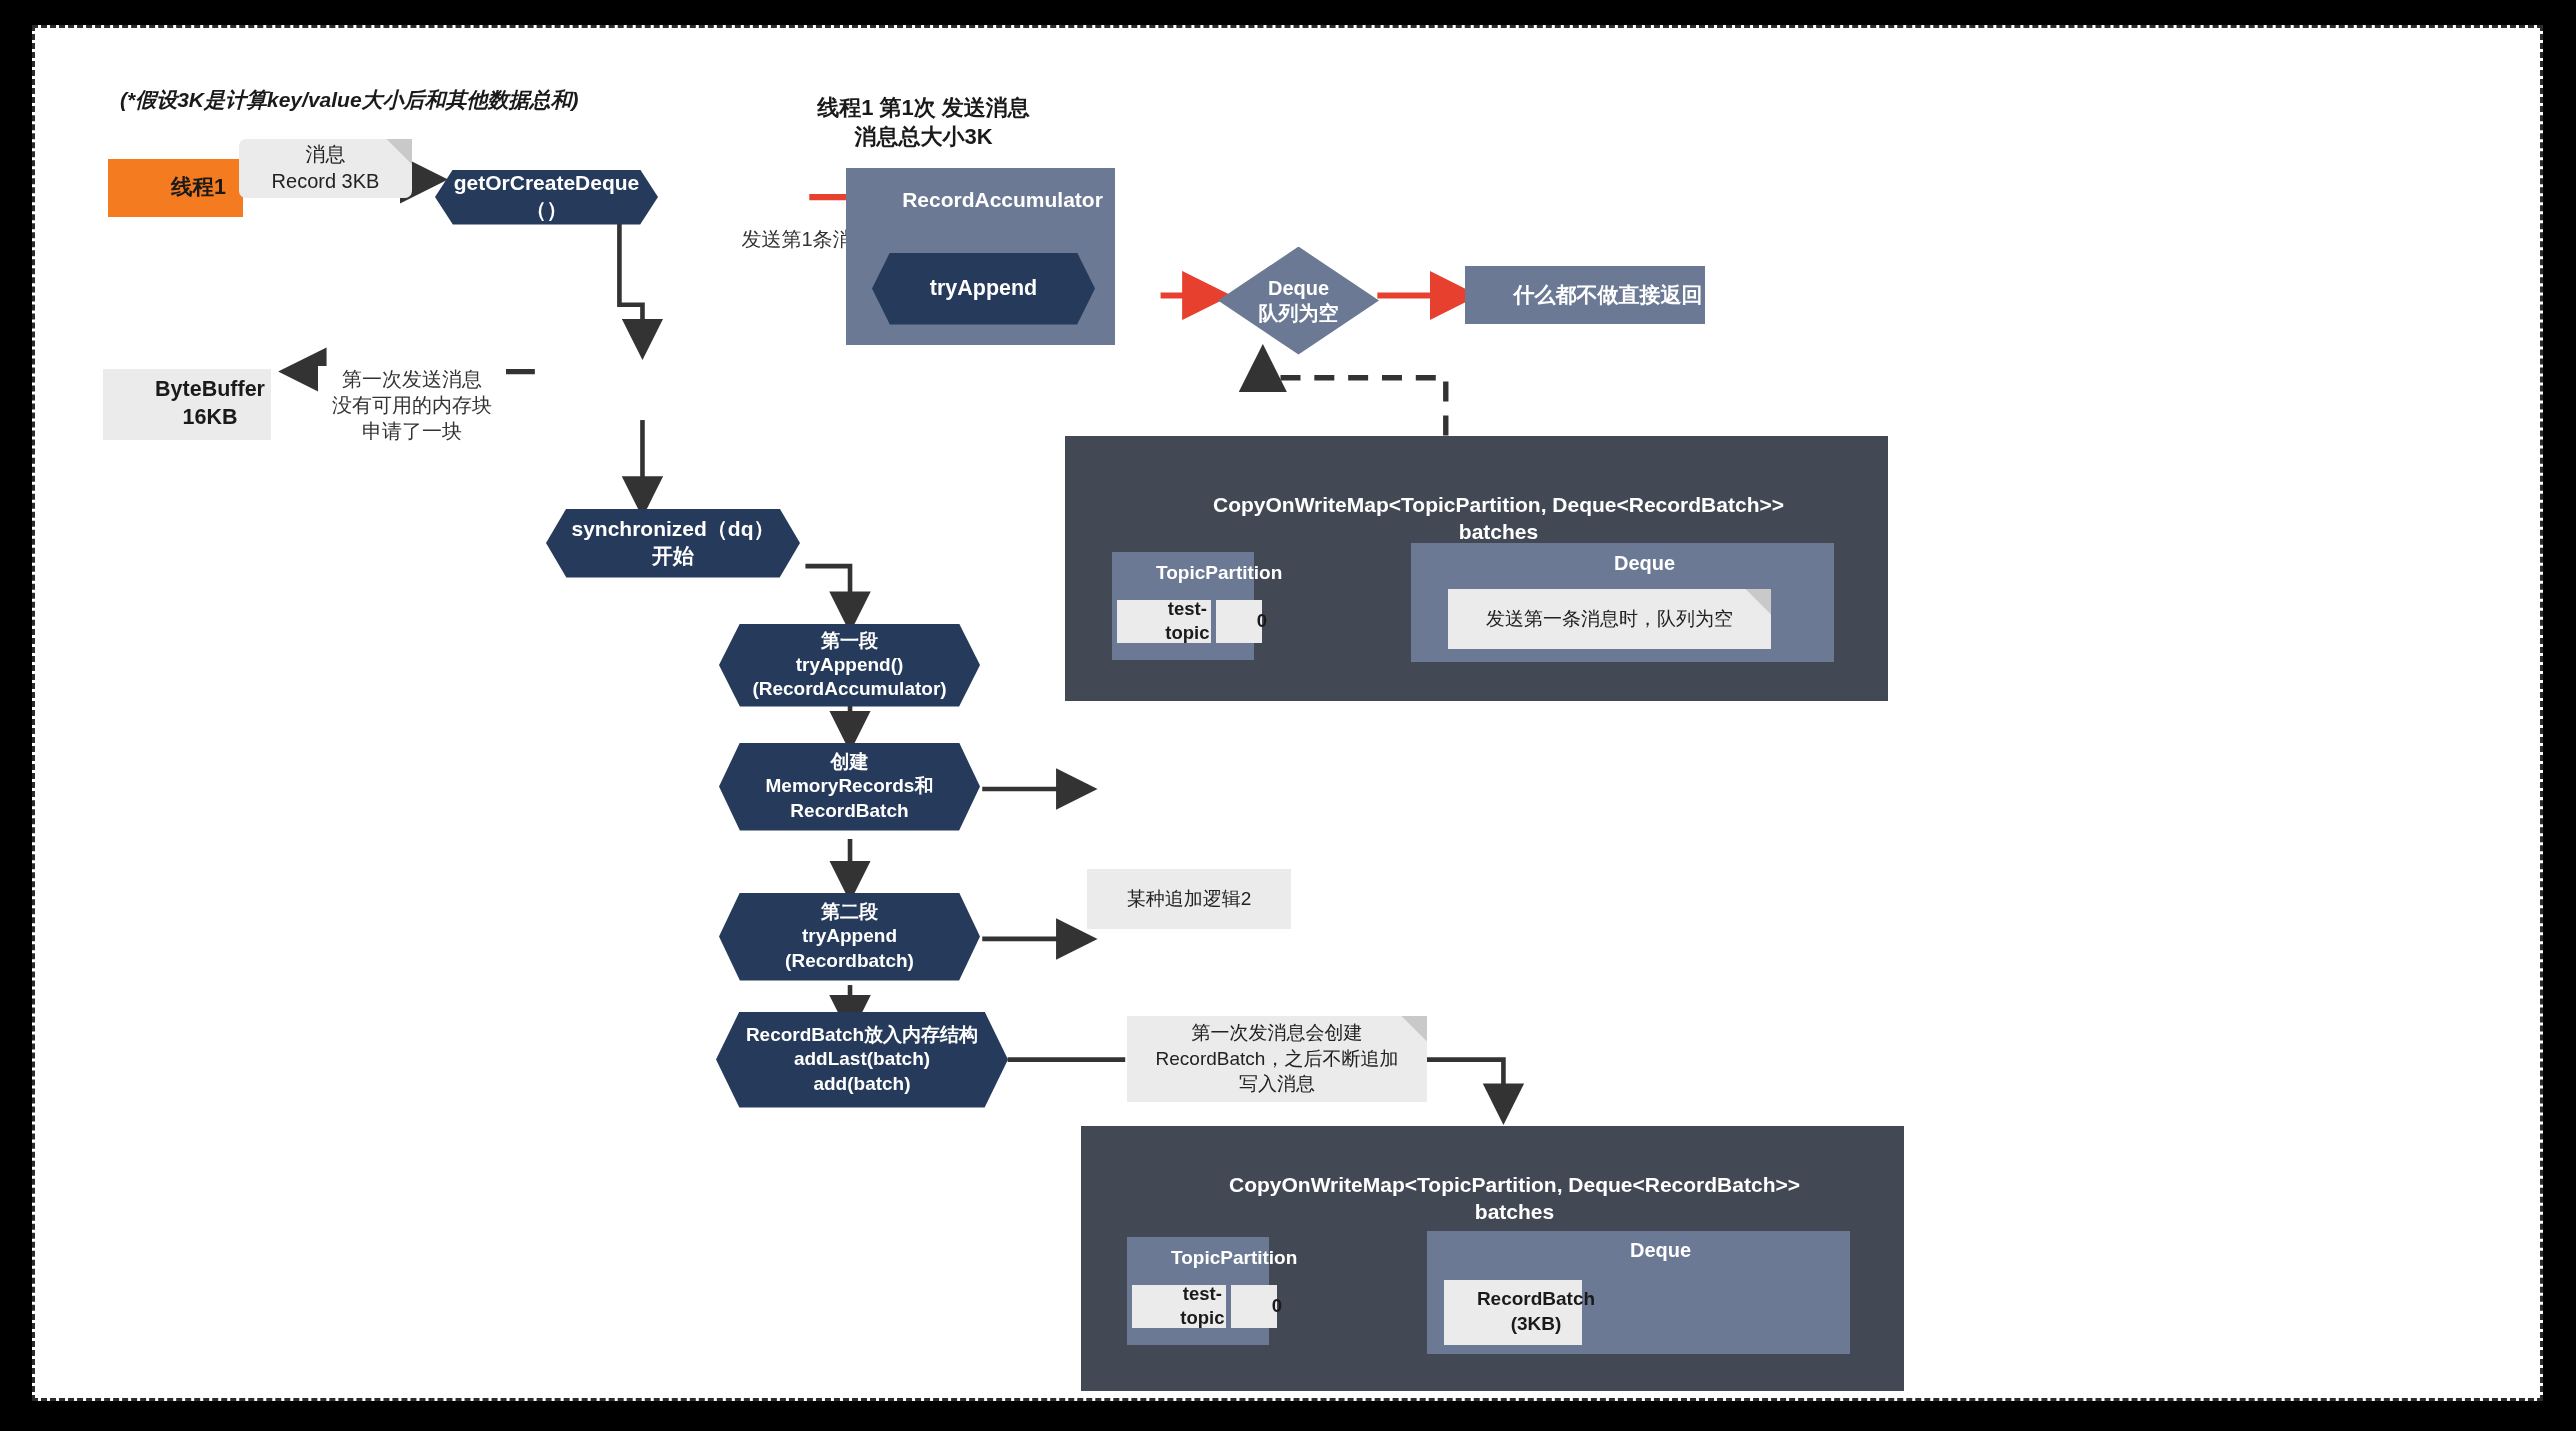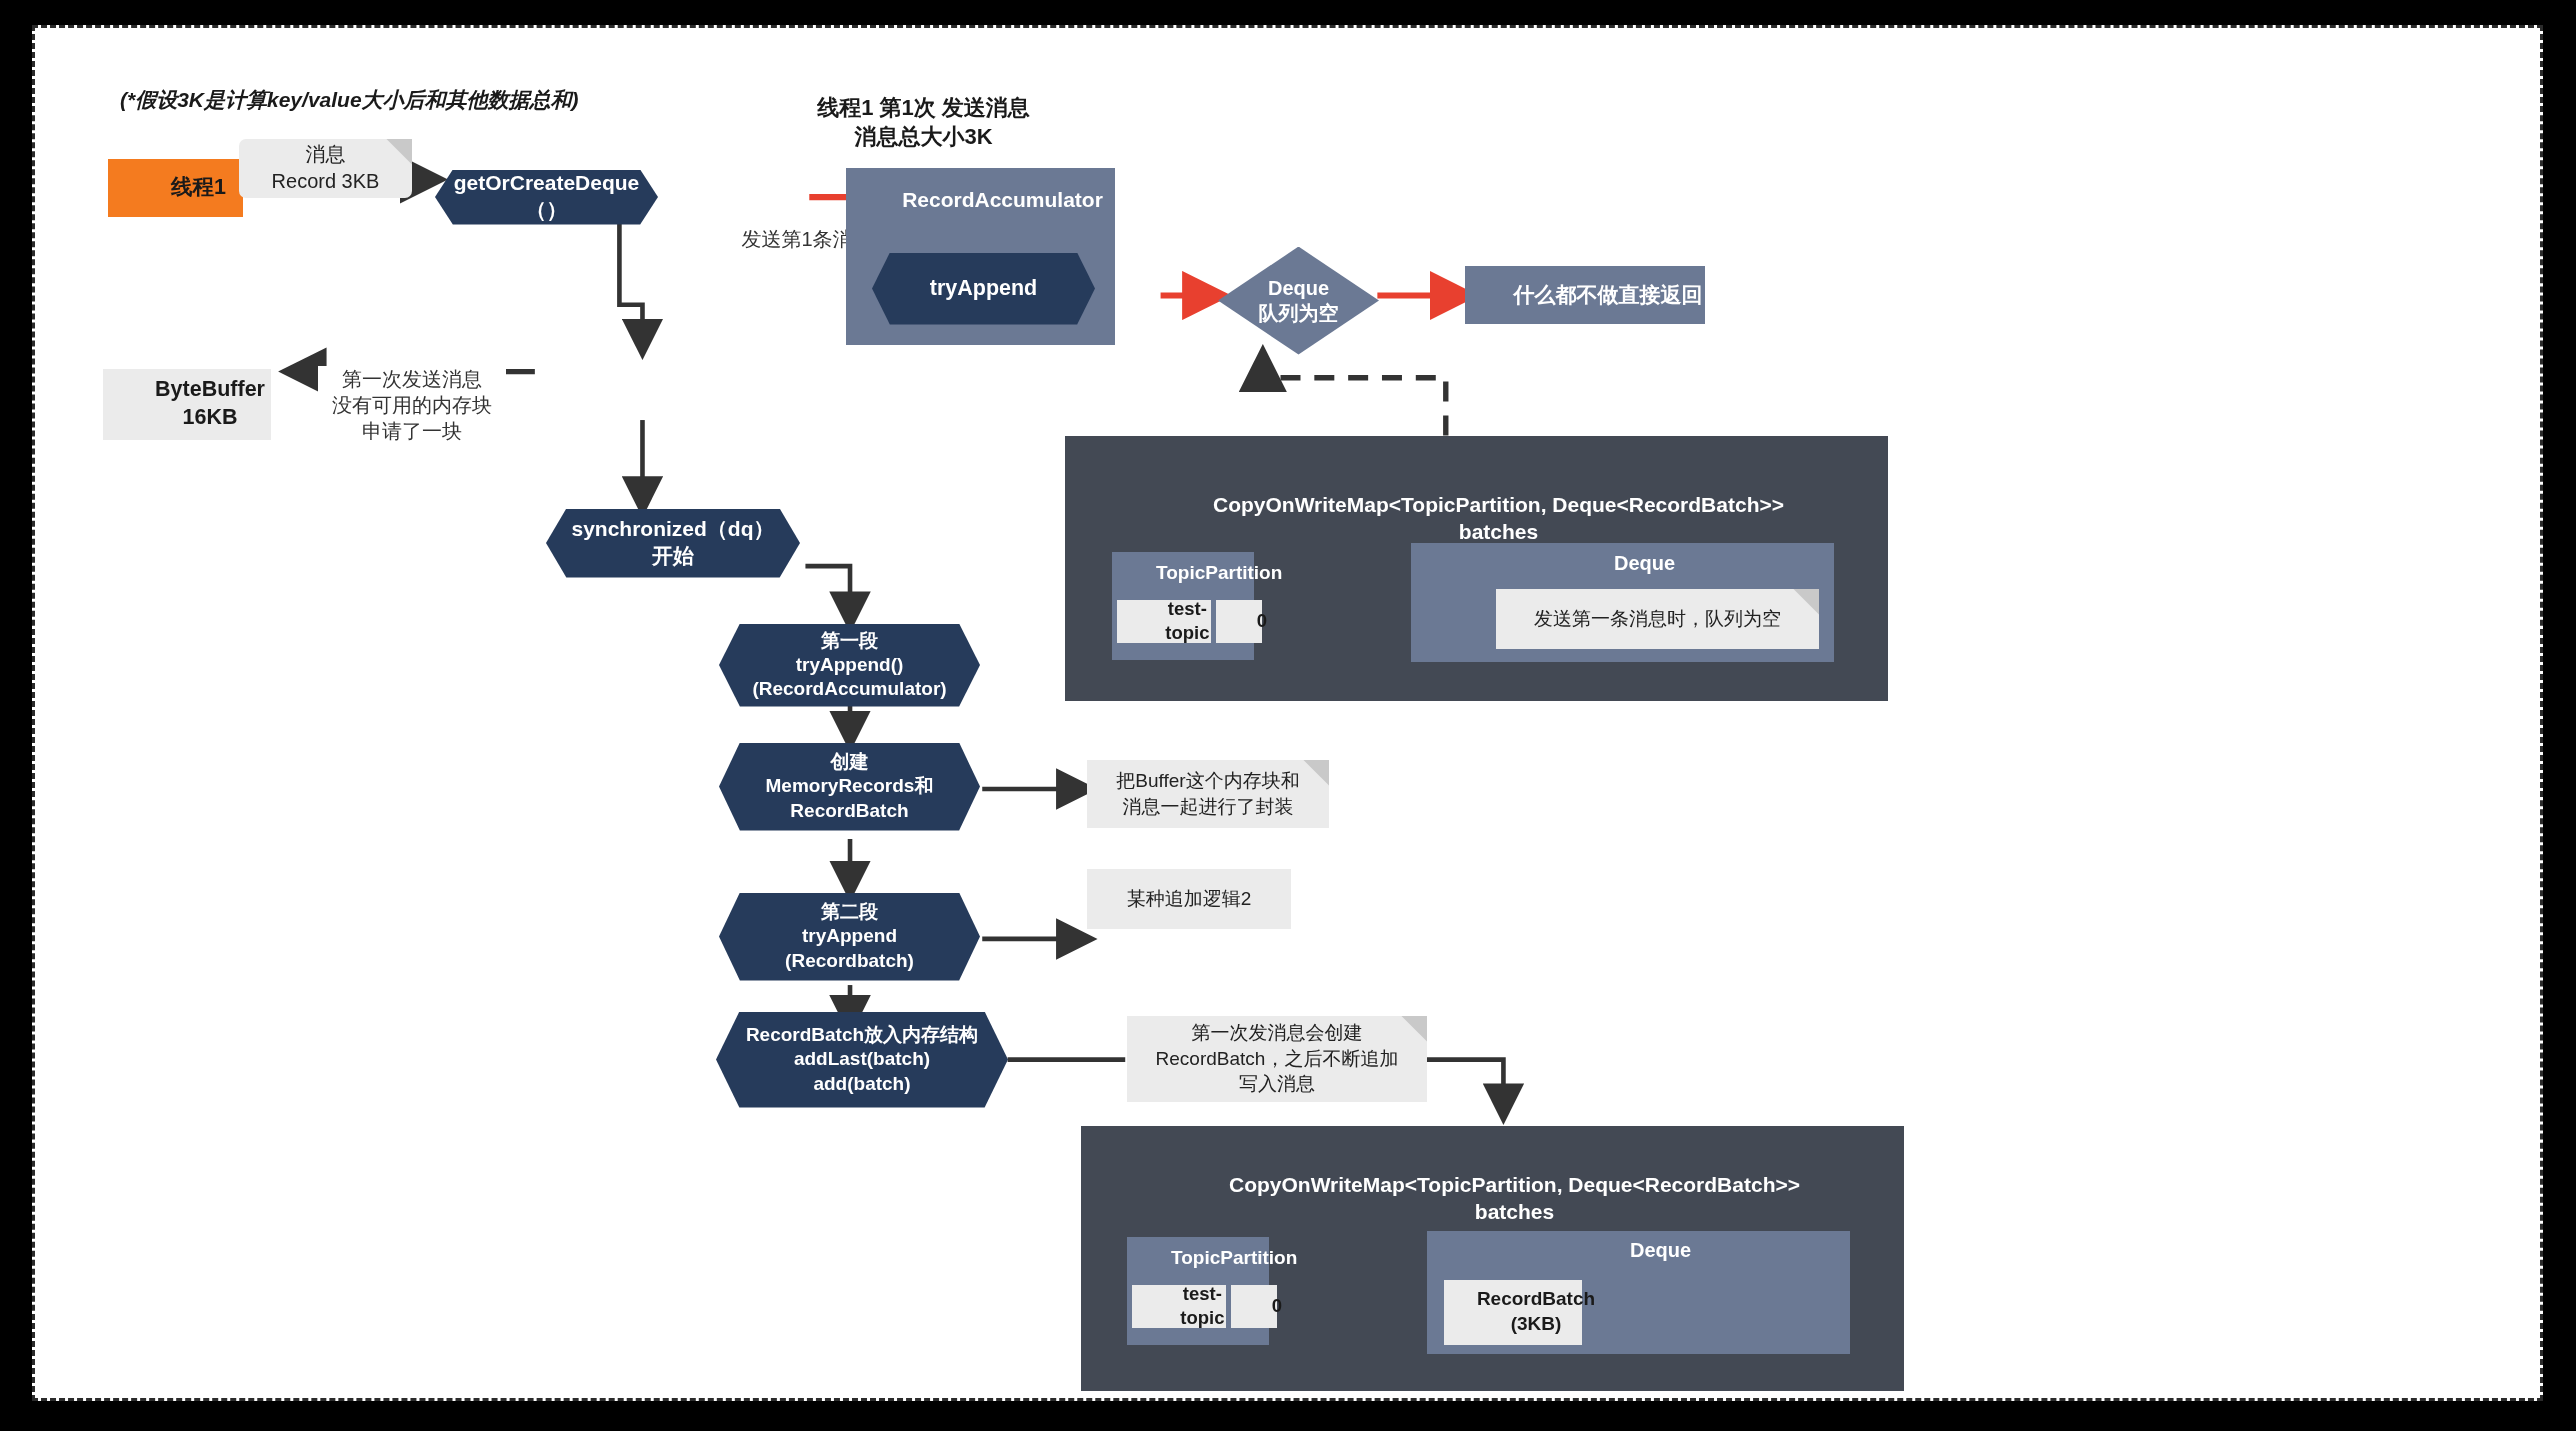--- a/index.html
+++ b/index.html
@@ -181,25 +181,20 @@
 开始</div>
 
   <div class="abs hex" style="left:684px; top:596px; width:261px; height:83px; font-size:19px;">第一段
 tryAppend()
 (RecordAccumulator)</div>
 
   <div class="abs hex" style="left:684px; top:715px; width:261px; height:88px; font-size:19px;">创建
 MemoryRecords和
 RecordBatch</div>
 
-  <div class="abs note" style="left:1052px; top:732px; width:242px; height:68px; font-size:19px;">
-    <span class="fold"></span>
-    <span>把Buffer这个内存块和
-消息一起进行了封装</span>
-  </div>
 
   <div class="abs hex" style="left:684px; top:865px; width:261px; height:88px; font-size:19px;">第二段
 tryAppend
 (Recordbatch)</div>
 
   <div class="abs note nofold" style="left:1052px; top:841px; width:204px; height:60px; font-size:19px;">
     
     <span>某种追加逻辑2</span>
   </div>
 
@@ -221,21 +216,21 @@
 
   <div class="abs panel-slate" style="left:1077px; top:524px; width:142px; height:108px;">
     <div class="panel-title" style="padding-top:9.2px; font-size:19px;">TopicPartition</div>
     <div class="abs rect gray" style="left:5.4px; top:48px; width:94px; height:43px; font-size:18.5px;">test-topic</div>
     <div class="abs rect gray" style="left:104px; top:48px; width:33px; height:43px; font-size:18.5px;">0</div>
   </div>
 
   <div class="abs panel-slate" style="left:1376px; top:515px; width:423px; height:119px;">
     <div class="panel-title" style="padding-top:7.7px; font-size:20px;">Deque</div>
   </div>
-  <div class="abs note" style="left:1413px; top:561px; width:323px; height:60px; font-size:19px;margin-left:48px;">
+  <div class="abs note" style="left:1413px; top:561px; width:323px; height:60px; font-size:19px;">
     <span class="fold"></span>
     <span>发送第一条消息时，队列为空</span>
   </div>
 
   <div class="abs panel-dark" style="left:1046px; top:1098px; width:823px; height:265px;">
     <div class="panel-title" style="padding-top:45px; font-size:21px;">CopyOnWriteMap&lt;TopicPartition, Deque&lt;RecordBatch&gt;&gt;
 batches</div>
   </div>
 
   <div class="abs panel-slate" style="left:1092px; top:1209px; width:142px; height:108px;">

